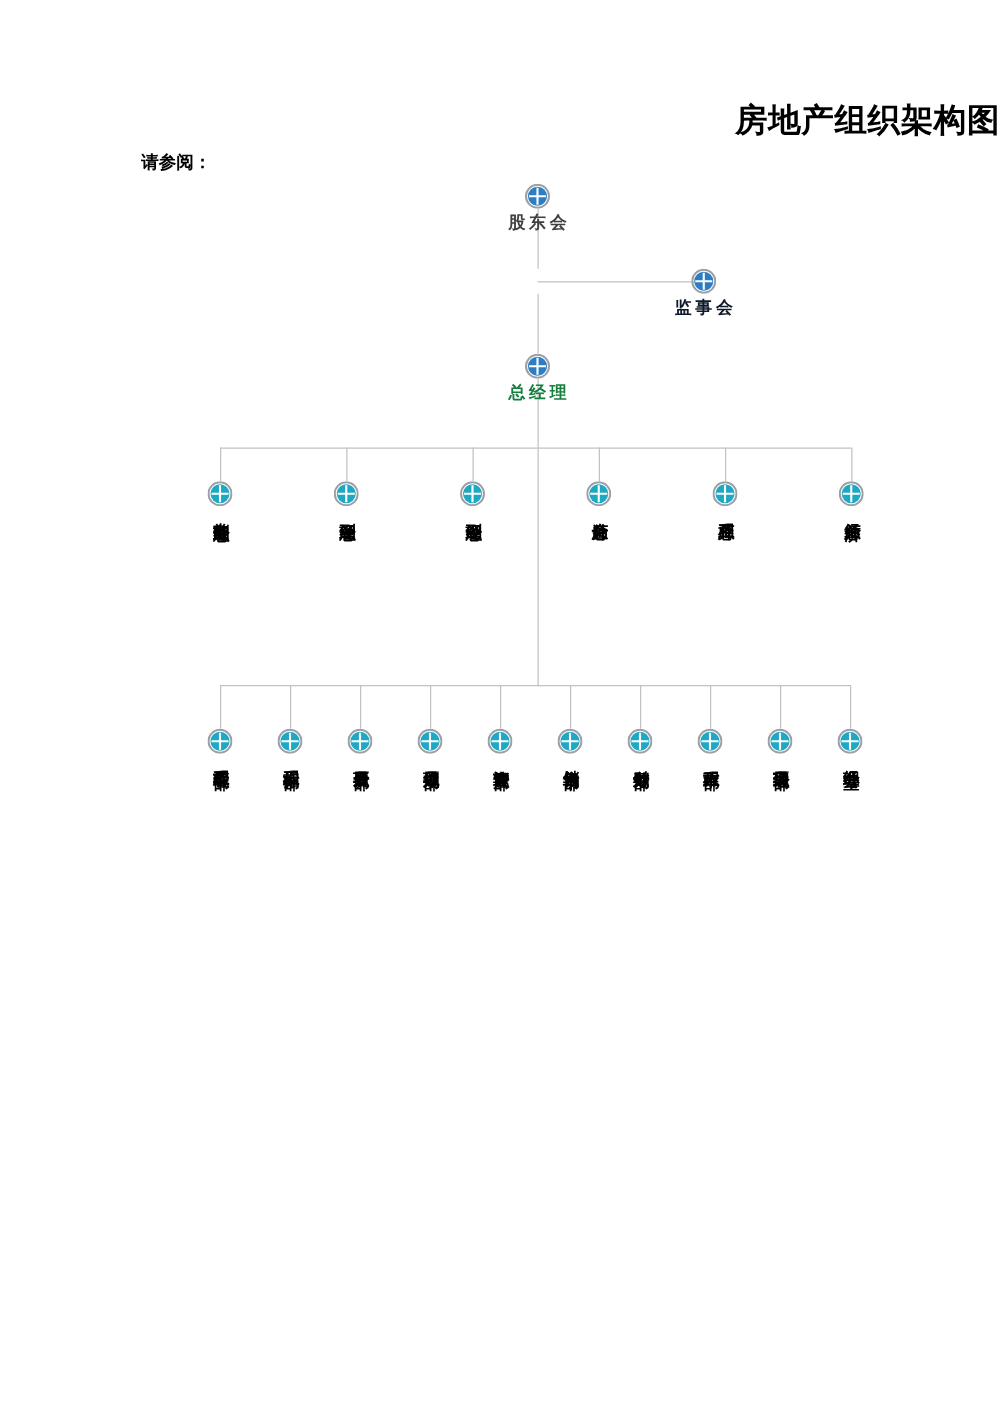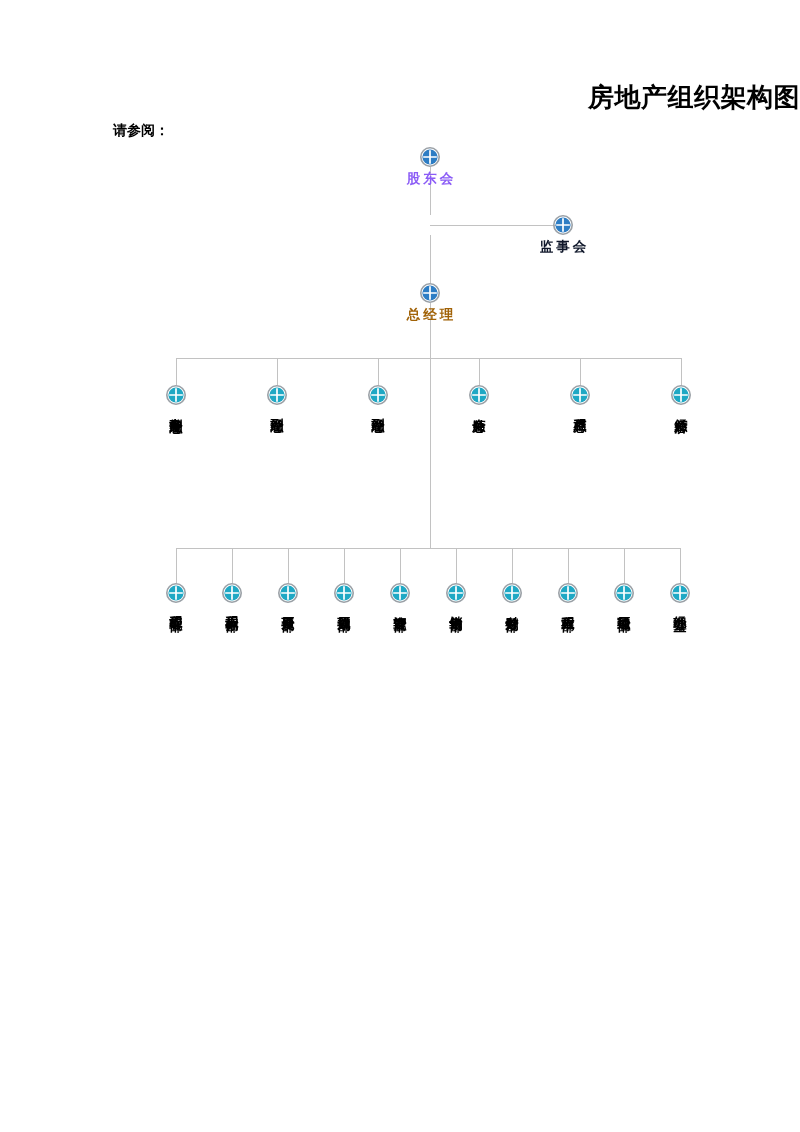--- a/index.html
+++ b/index.html
@@ -133,41 +133,41 @@
     <div class="line-v" style="background: rgb(194, 194, 194); left: 624px; top: 548px; height: 35px;"></div>
     <div class="line-v" style="background: rgb(194, 194, 194); left: 680px; top: 548px; height: 35px;"></div>
     <div class="node" style="left: 370px; top: 147px; width: 120px;">
       <span class="node-icon">
         <svg width="20" height="20" viewBox="0 0 20 20">
           <circle cx="10" cy="10" r="9.2" fill="none" stroke="#9aa0a6" stroke-width="1.6"></circle>
           <circle cx="10" cy="10" r="7.6" fill="#2d7dc4"></circle>
           <path d="M10 3.2 V16.8 M3.2 10 H16.8" stroke="#ffffff" stroke-width="1.7" stroke-linecap="butt"></path>
         </svg>
       </span>
-      <div class="node-label-h" style="color: #8b5cf6;">股东会</div>
+      <div class="node-label-h" style="color: #404040;">股东会</div>
     </div>
     <div class="node" style="left: 503px; top: 215px; width: 120px;">
       <span class="node-icon">
         <svg width="20" height="20" viewBox="0 0 20 20">
           <circle cx="10" cy="10" r="9.2" fill="none" stroke="#9aa0a6" stroke-width="1.6"></circle>
           <circle cx="10" cy="10" r="7.6" fill="#2d7dc4"></circle>
           <path d="M10 3.2 V16.8 M3.2 10 H16.8" stroke="#ffffff" stroke-width="1.7" stroke-linecap="butt"></path>
         </svg>
       </span>
       <div class="node-label-h" style="color: #0f172a;">监事会</div>
     </div>
     <div class="node" style="left: 370px; top: 283px; width: 120px;">
       <span class="node-icon">
         <svg width="20" height="20" viewBox="0 0 20 20">
           <circle cx="10" cy="10" r="9.2" fill="none" stroke="#9aa0a6" stroke-width="1.6"></circle>
           <circle cx="10" cy="10" r="7.6" fill="#2d7dc4"></circle>
           <path d="M10 3.2 V16.8 M3.2 10 H16.8" stroke="#ffffff" stroke-width="1.7" stroke-linecap="butt"></path>
         </svg>
       </span>
-      <div class="node-label-h" style="color: #a16207;">总经理</div>
+      <div class="node-label-h" style="color: #15803d;">总经理</div>
     </div>
     <div class="node" style="left: 116px; top: 385px; width: 120px;">
       <span class="node-icon">
         <svg width="20" height="20" viewBox="0 0 20 20">
           <circle cx="10" cy="10" r="9.2" fill="none" stroke="#9aa0a6" stroke-width="1.6"></circle>
           <circle cx="10" cy="10" r="7.6" fill="#1fa8c4"></circle>
           <path d="M10 3.2 V16.8 M3.2 10 H16.8" stroke="#ffffff" stroke-width="1.7" stroke-linecap="butt"></path>
         </svg>
       </span>
       <div class="node-label-v" style="color: rgb(0, 0, 0);">常务副总经理</div>

